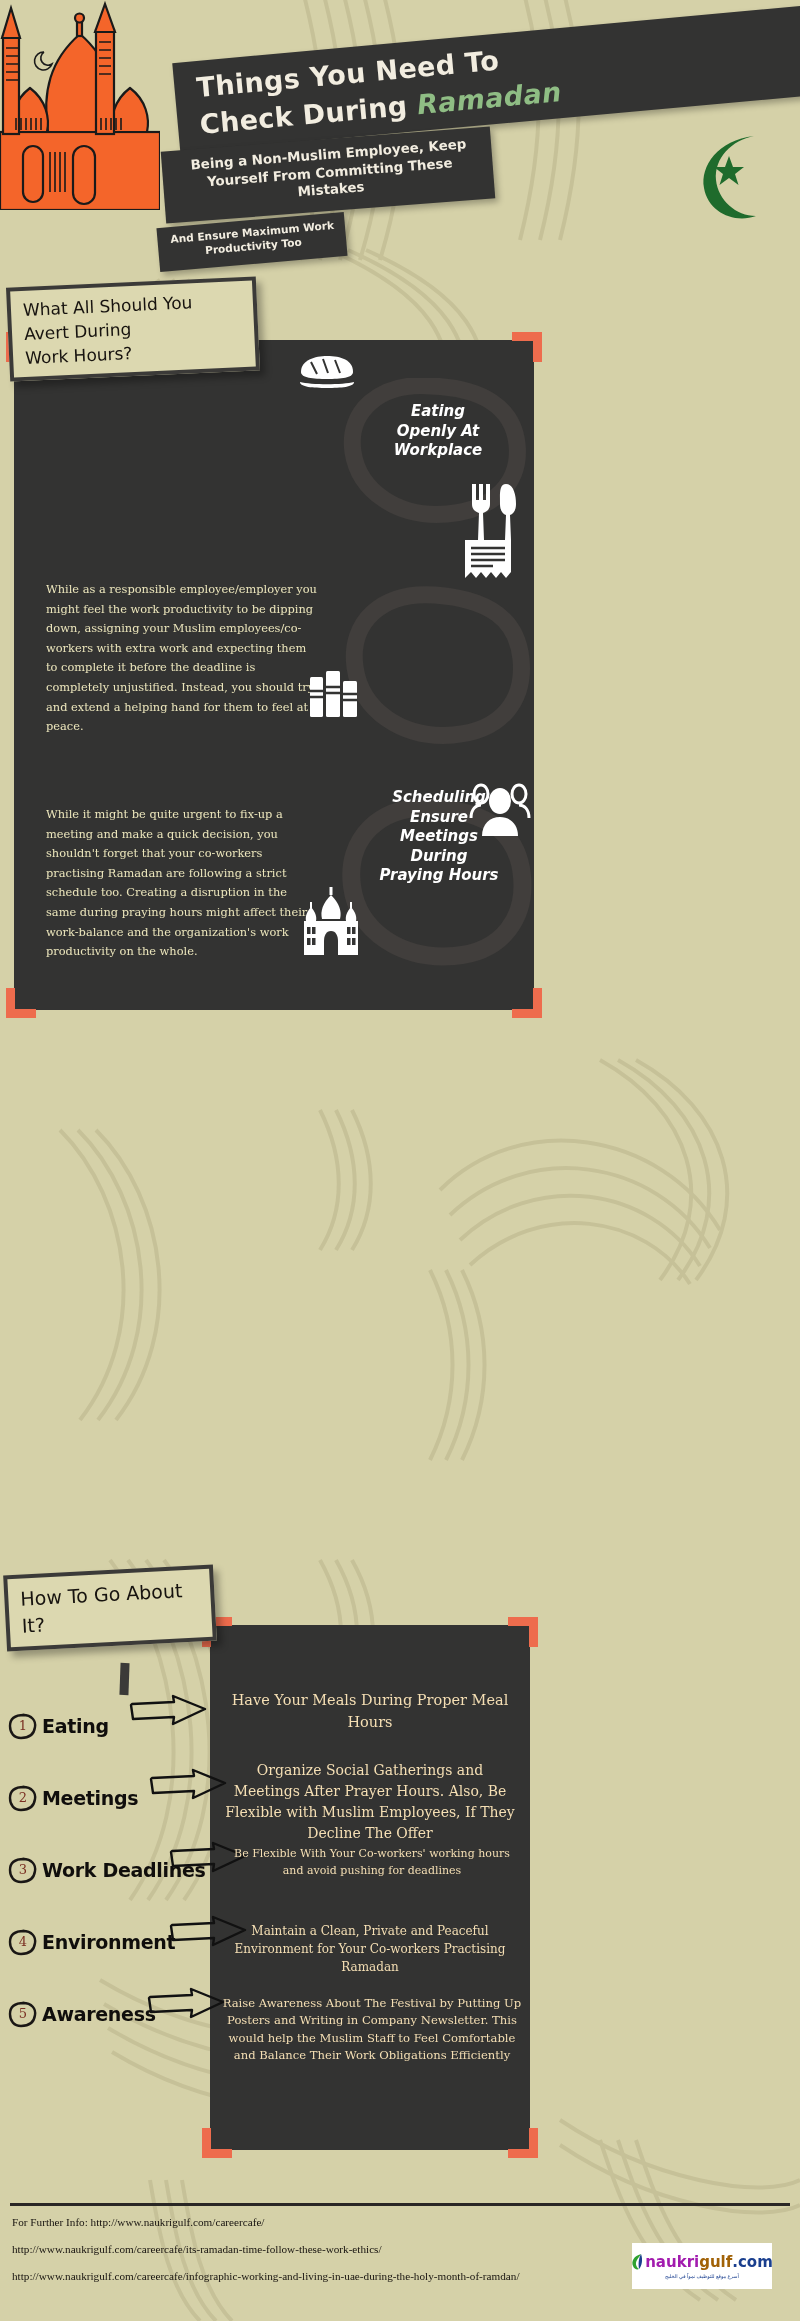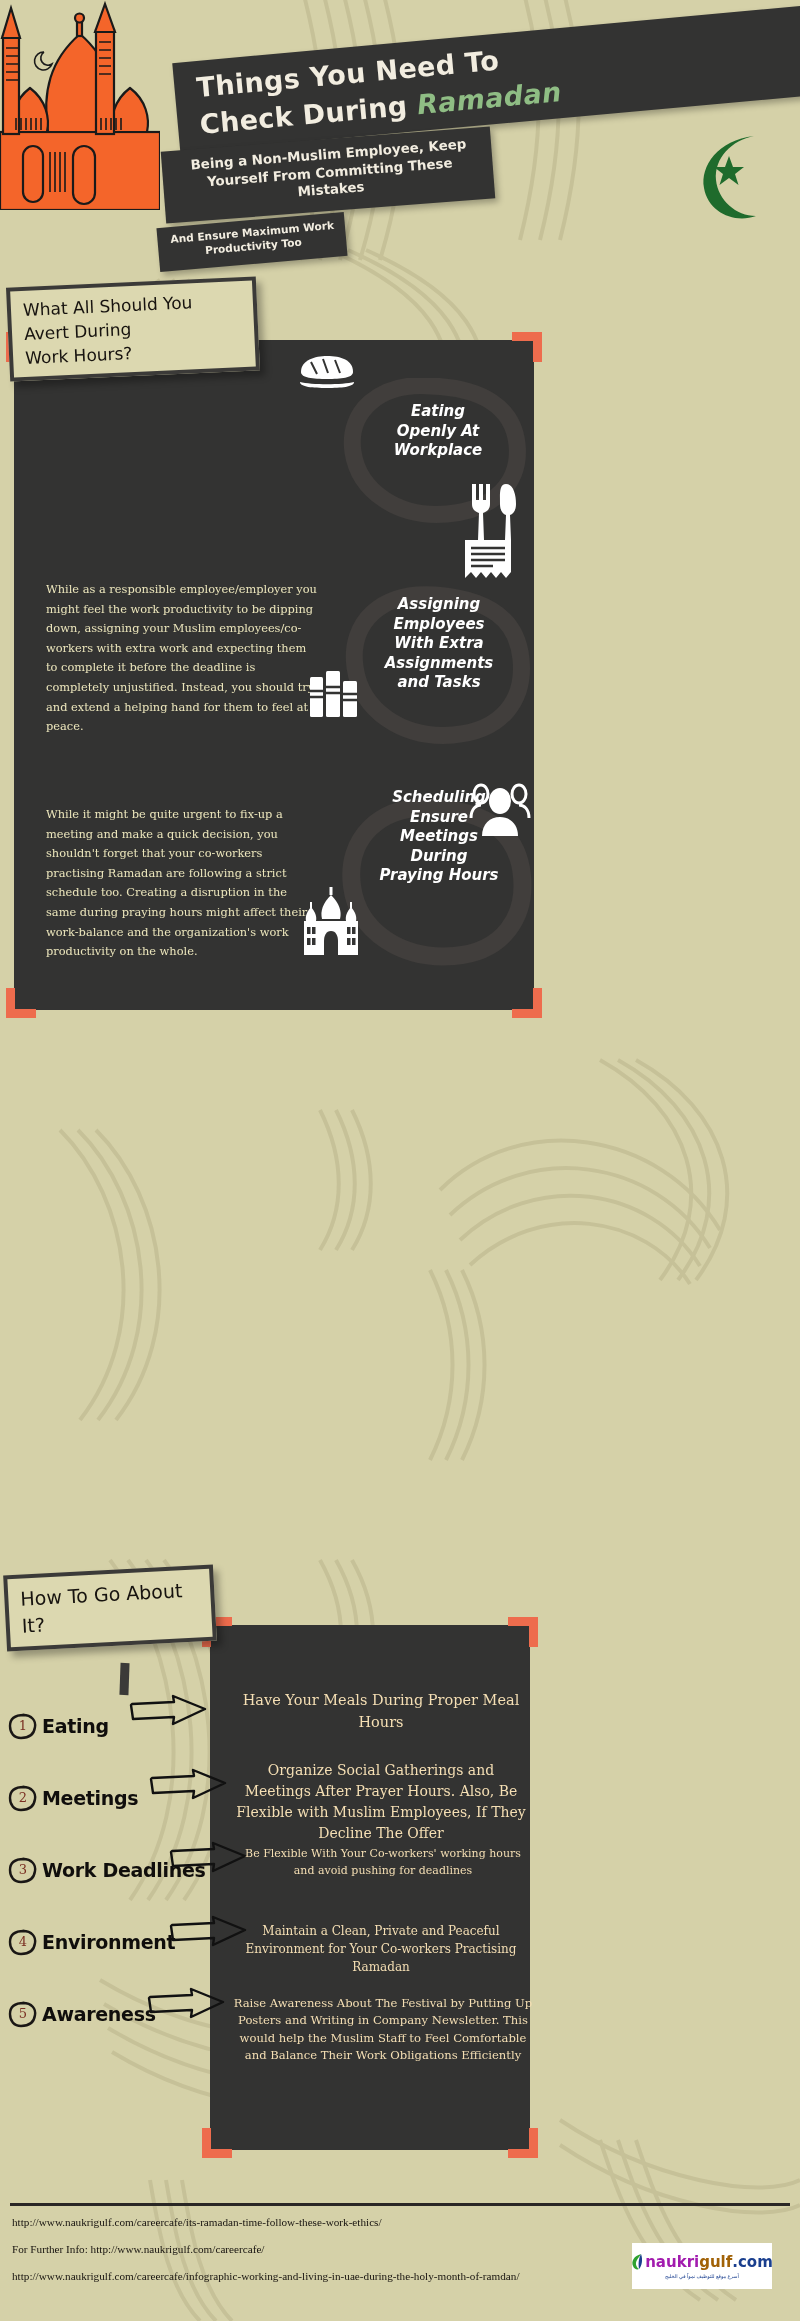--- a/index.html
+++ b/index.html
@@ -176,21 +176,20 @@
   }
   .arrow-w { position: absolute; z-index: 7; }
 
   .how-text {
     position: absolute;
     color: #f5dfb4;
     font-family: "DejaVu Serif", serif;
     text-align: center;
     z-index: 7;
     line-height: 1.5;
-    margin-left: 11px;
   }
 
   
   .footer {
     position: absolute;
     left: 0; bottom: 0; width: 800px; height: 130px;
     z-index: 9;
   }
   .footer-rule {
     position: absolute; left: 10px; top: 12px; width: 780px; height: 3px;
@@ -370,27 +369,20 @@
   <svg class="icon-w" style="left:452px; top:142px;" width="54" height="60" viewBox="0 0 54 60">
     <g fill="#fff">
       <path d="M6 2 h4 v16 h3 V2 h4 v16 h3 V2 h4 v20 c0 6 -4 8 -7 9 l1 27 h-6 l1 -27 c-3 -1 -7 -3 -7 -9 Z"></path>
       <path d="M40 2 c7 0 10 10 10 20 c0 7 -3 10 -6 11 l1 25 h-6 l1 -25 c-3 -1 -6 -4 -6 -11 C34 12 33 2 40 2 Z"></path>
     </g>
   </svg>
 
   <svg class="blob" style="left:325px; top:245px;" width="195" height="160" viewBox="0 0 195 160">
     <path d="M96 10 C 42 6, 10 38, 16 82 C 22 126, 64 154, 114 150 C 164 146, 186 114, 182 74 C 178 34, 150 14, 96 10 Z" fill="none" stroke="#413e3c" stroke-width="17" stroke-linecap="round"></path>
   </svg>
-  <div class="avert-title" style="left:340px; top:255px;">
-    <div>Assigning</div>
-    <div>Employees</div>
-    <div>With Extra</div>
-    <div>Assignments</div>
-    <div>and Tasks</div>
-  </div>
   <div class="avert-body" style="left:32px; top:240px;">While as a responsible employee/employer you might feel the work productivity to be dipping down, assigning your Muslim employees/co-workers with extra work and expecting them to complete it before the deadline is completely unjustified. Instead, you should try and extend a helping hand for them to feel at peace.</div>
 
   <svg class="icon-w" style="left:447px; top:198px;" width="54" height="46" viewBox="0 0 54 46">
     <path d="M4 2 h46 v32 l-5 6 -5 -6 -5 6 -5 -6 -5 6 -5 -6 -5 6 -5 -6 -6 6 Z" fill="#fff"></path>
     <g stroke="#333332" stroke-width="2.4">
       <path d="M10 10 h34 M10 16 h34 M10 22 h34 M10 28 h22"></path>
     </g>
   </svg>
 
   <svg class="icon-w" style="left:294px; top:327px;" width="52" height="52" viewBox="0 0 52 52">
@@ -551,22 +543,22 @@
 
 <div class="how-text" style="left:222px; top:1690px; width:296px; font-size:14.5px;">Have Your Meals During Proper Meal Hours</div>
 <div class="how-text" style="left:222px; top:1760px; width:296px; font-size:14px;">Organize Social Gatherings and Meetings After Prayer Hours. Also, Be Flexible with Muslim Employees, If They Decline The Offer</div>
 <div class="how-text" style="left:222px; top:1846px; width:300px; font-size:11px;">Be Flexible With Your Co-workers' working hours and avoid pushing for deadlines</div>
 <div class="how-text" style="left:222px; top:1922px; width:296px; font-size:12px;">Maintain a Clean, Private and Peaceful Environment for Your Co-workers Practising Ramadan</div>
 <div class="how-text" style="left:222px; top:1995px; width:300px; font-size:11.6px;">Raise Awareness About The Festival by Putting Up Posters and Writing in Company Newsletter. This would help the Muslim Staff to Feel Comfortable and Balance Their Work Obligations Efficiently</div>
 
 <div class="footer">
   <div class="footer-rule"></div>
   <div class="footer-links">
+    <div>For Further Info: http://www.naukrigulf.com/careercafe/</div>
     <div>http://www.naukrigulf.com/careercafe/its-ramadan-time-follow-these-work-ethics/</div>
-    <div>For Further Info: http://www.naukrigulf.com/careercafe/</div>
     <div>http://www.naukrigulf.com/careercafe/infographic-working-and-living-in-uae-during-the-holy-month-of-ramdan/</div>
   </div>
   <div class="logo-box">
     <div class="logo-main">
       <svg width="12" height="18" viewBox="0 0 12 18" style="margin-right:2px;">
         <path d="M10 1 C 3 3, 0 8, 2 13 C 3 16, 6 17, 8 16 C 5 14, 4 10, 6 7 C 7 5, 9 3, 10 1 Z" fill="#2fa22f"></path>
         <path d="M10 1 C 8 5, 7 9, 8 16 C 11 13, 12 6, 10 1 Z" fill="#1a3f8f"></path>
       </svg>
       <span class="logo-naukri">naukri</span>
         <span class="logo-gulf">gulf</span>

